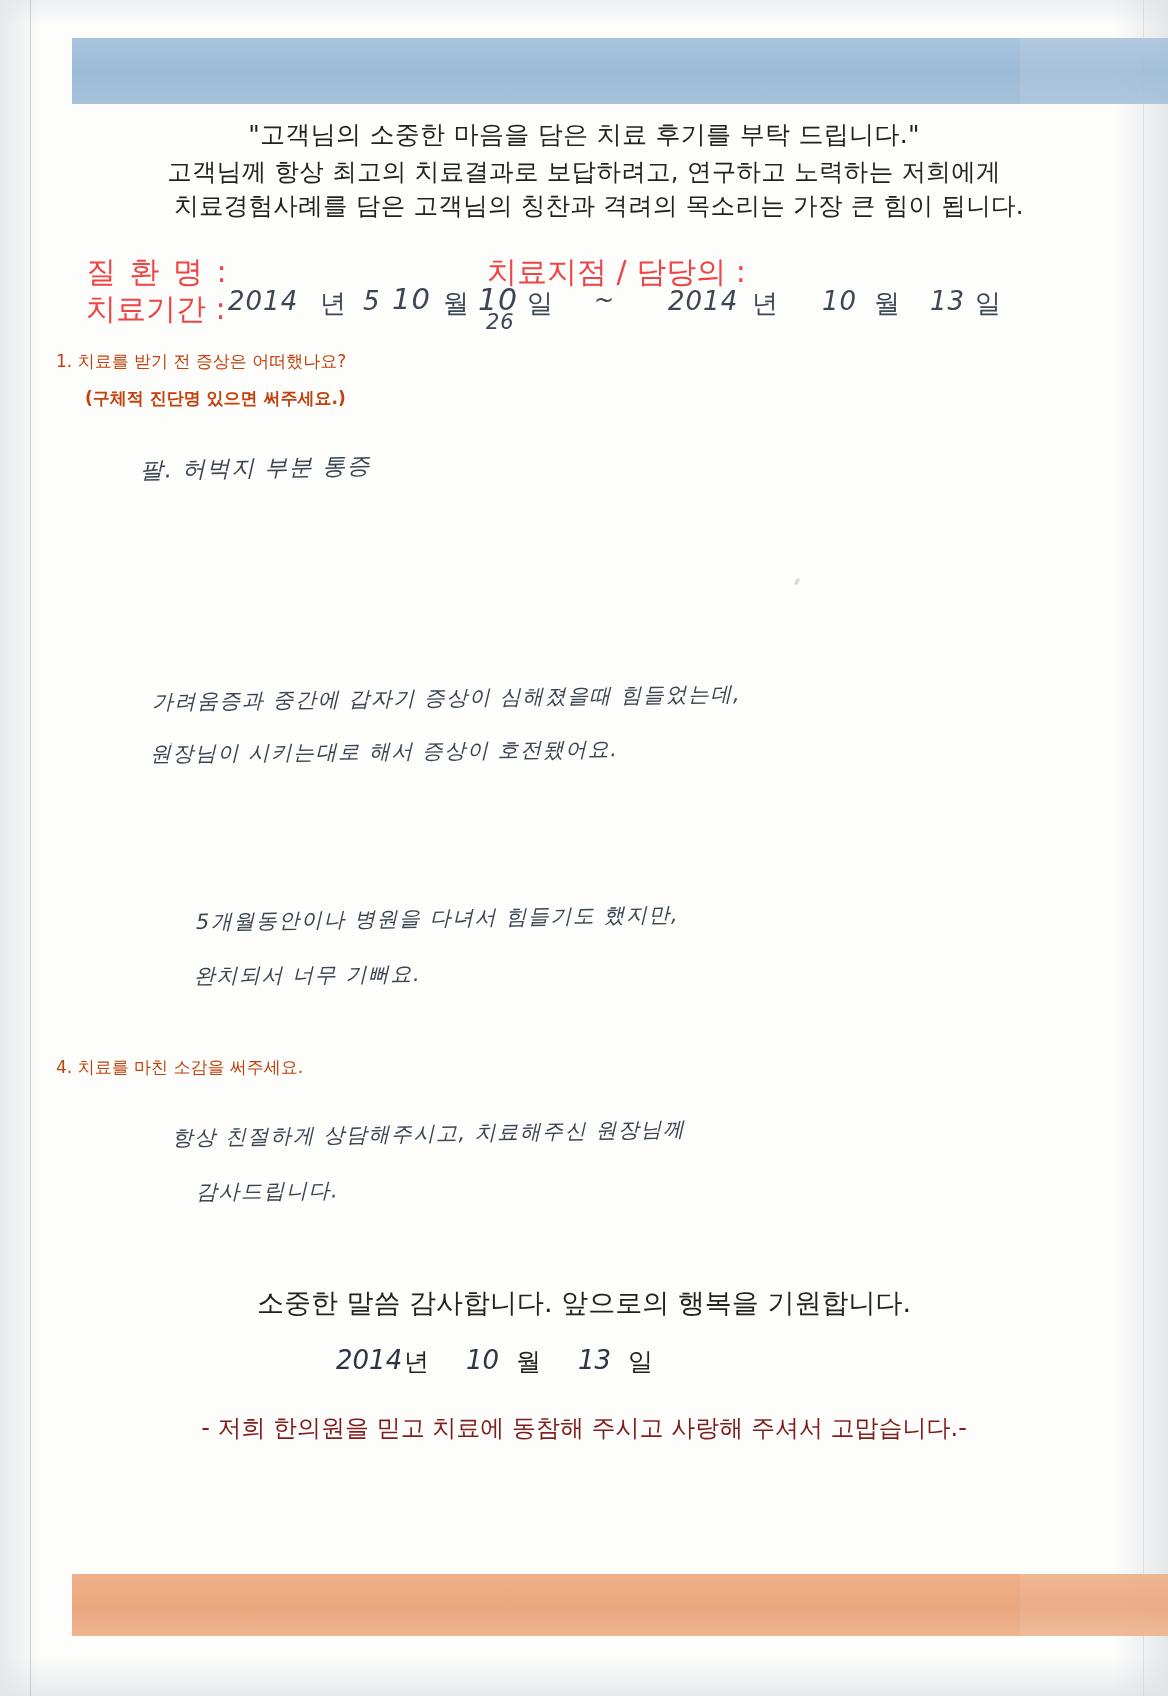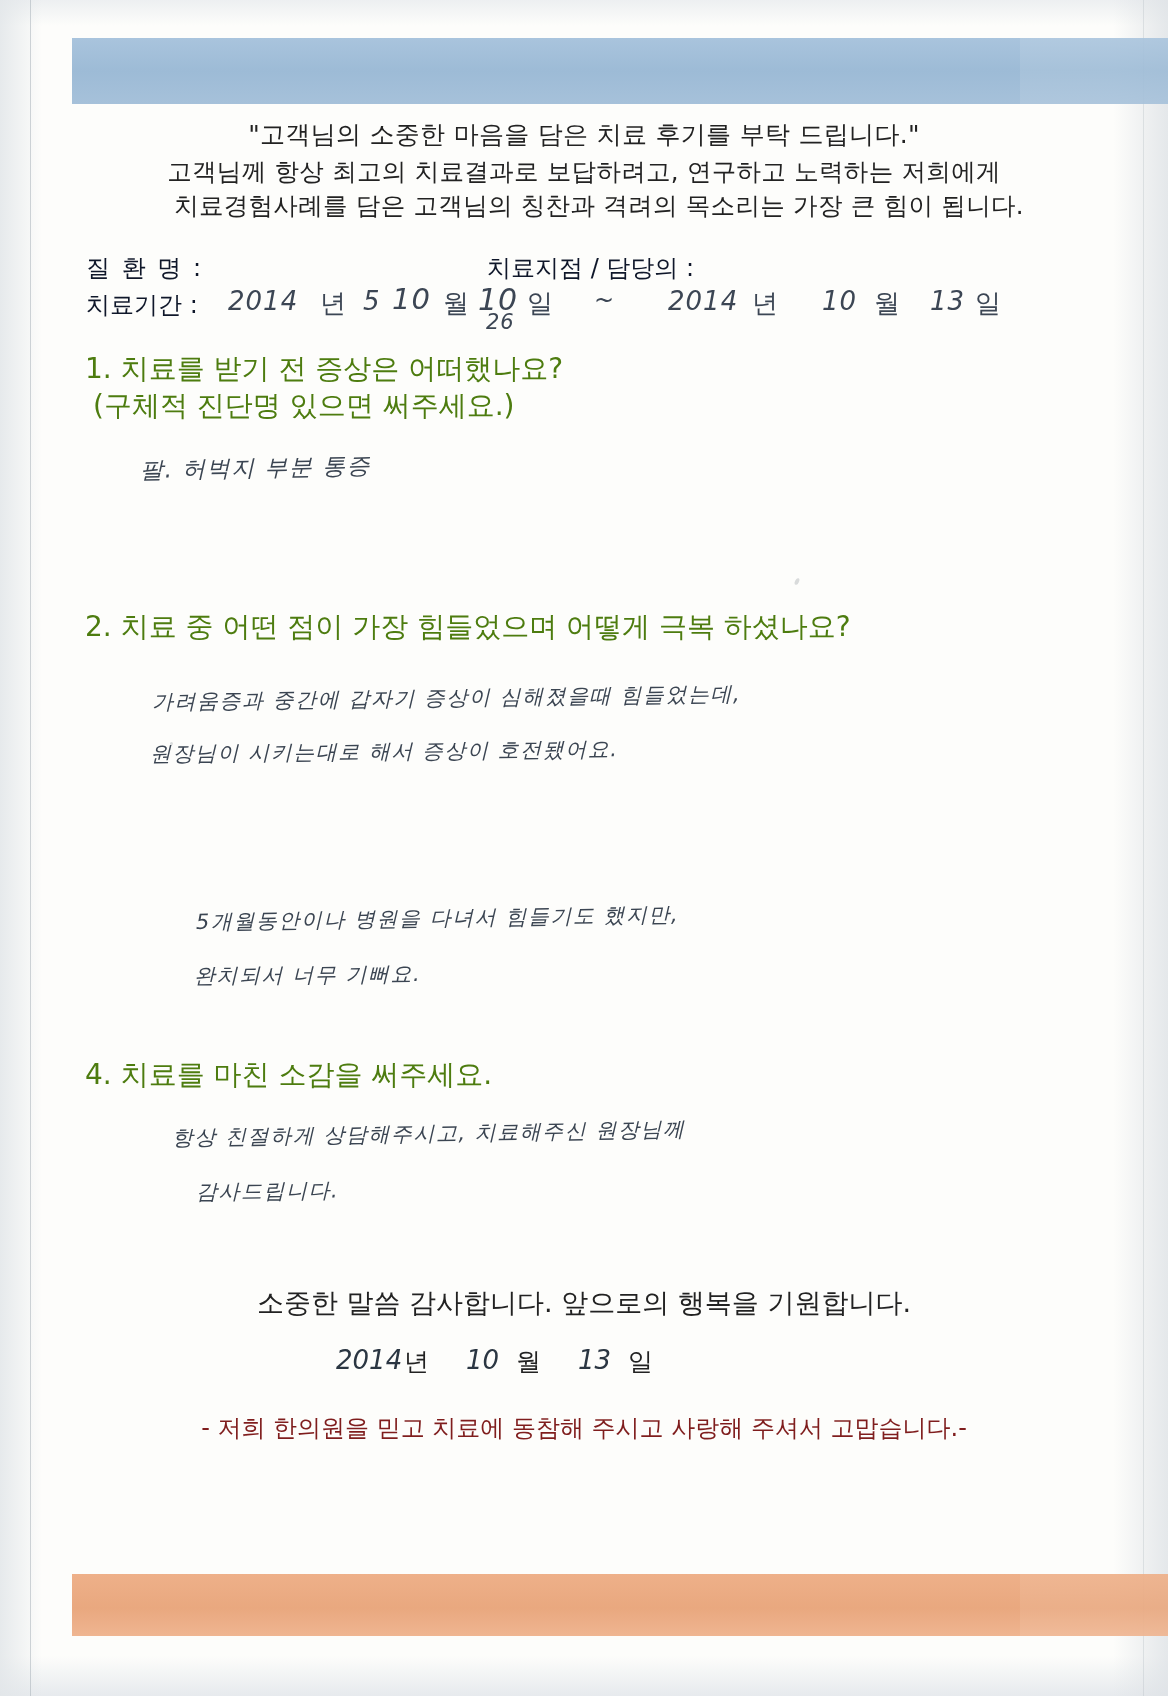--- a/index.html
+++ b/index.html
@@ -79,22 +79,22 @@
     font-size: 25px;
     letter-spacing: 0.3px;
     color: #222;
   }
   .hl1 { top: 118px; }
   .hl2 { top: 155px; font-size: 24.5px; }
   .hl3 { top: 189px; font-size: 24.5px; padding-left: 30px; }
 
   .field-row {
     position: absolute;
-    font-size: 24px;
-    color: #0f172a;
+    font-size: 30px;
+    color: #ef4444;
   }
   .lbl-disease { left: 86px; top: 252px; letter-spacing: 2px; }
   .lbl-branch  { left: 487px; top: 252px; }
   .lbl-period  { left: 86px; top: 289px; }
 
   .hand {
     font-family: "DejaVu Sans", "Liberation Sans", sans-serif;
     color: #3a4350;
     font-style: italic;
     font-weight: 500;
@@ -116,26 +116,25 @@
   .ph-tilde { left: 594px; font-size: 24px; }
   .ph-y2 { left: 668px; }
   .ph-y2l { left: 752px; }
   .ph-m2 { left: 822px; }
   .ph-m2l { left: 874px; }
   .ph-d2 { left: 930px; }
   .ph-d2l { left: 975px; }
 
   .q {
     position: absolute;
-    font-size: 28px;
-    color: #4d7c0f;
-    margin-left: 29px;
+    font-size: 17px;
+    color: #c2410c;
   }
   .q1 { left: 56px; top: 350px; }
-  .q1b { left: 64px; top: 387px; }
+  .q1b { left: 85px; top: 387px; font-weight: bold; }
   .q2 { left: 56px; top: 608px; }
   .q3 { left: 56px; top: 833px; }
   .q4 { left: 56px; top: 1056px; }
 
   .answer {
     position: absolute;
     color: #3b4552;
     font-size: 21px;
     letter-spacing: 1.5px;
     font-style: italic;
@@ -237,24 +236,20 @@
     <div class="hand period-hand ph-d2">13</div>
     <div class="ko period-hand ph-d2l">일</div>
 
     <div class="ko q q1">
       <span>1.</span>
       <span>치료를 받기 전 증상은 어떠했나요?</span>
     </div>
     <div class="ko q q1b">(구체적 진단명 있으면 써주세요.)</div>
     <div class="hand answer a1">팔. 허벅지 부분 통증</div>
 
-    <div class="ko q q2">
-      <span>2.</span>
-      <span>치료 중 어떤 점이 가장 힘들었으며 어떻게 극복 하셨나요?</span>
-    </div>
     <div class="hand answer a2l1">가려움증과  중간에 갑자기  증상이 심해졌을때  힘들었는데,</div>
     <div class="hand answer a2l2">원장님이 시키는대로  해서  증상이 호전됐어요.</div>
 
     <div class="hand answer a3l1">5개월동안이나  병원을 다녀서   힘들기도 했지만,</div>
     <div class="hand answer a3l2">완치되서   너무 기뻐요.</div>
 
     <div class="ko q q4">
       <span>4.</span>
       <span>치료를 마친 소감을 써주세요.</span>
     </div>

